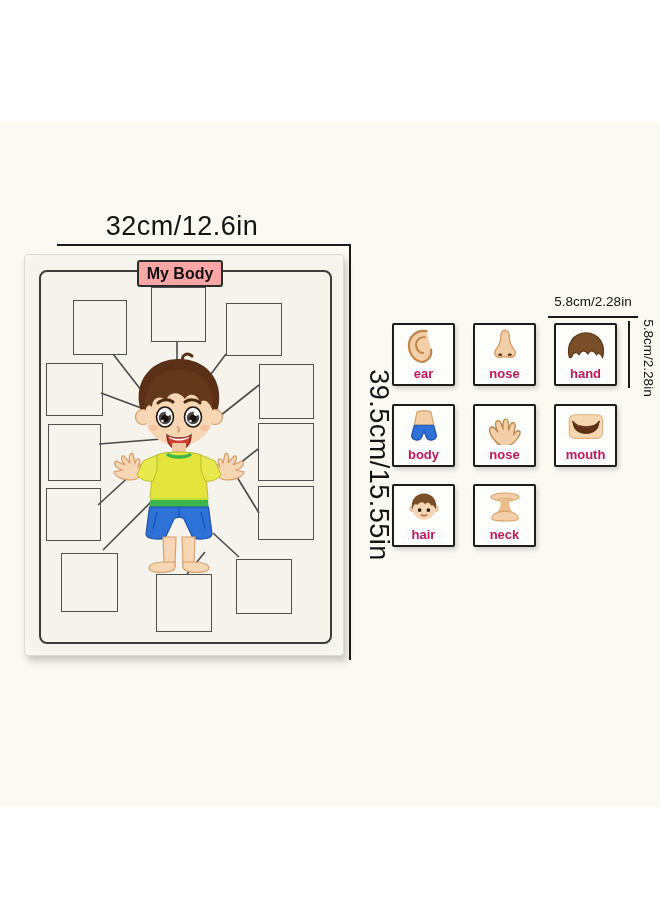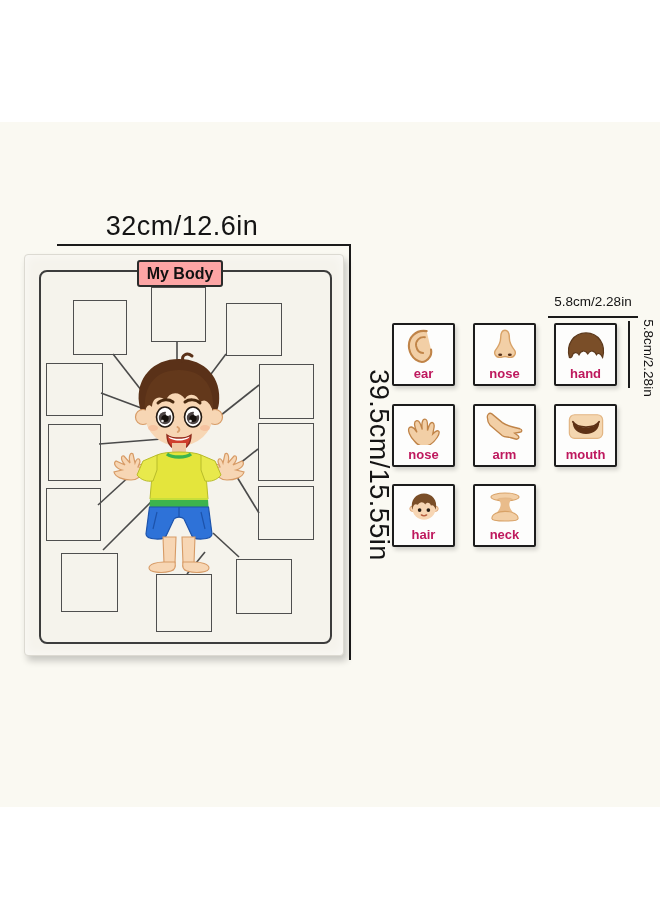--- a/index.html
+++ b/index.html
@@ -178,34 +178,35 @@
     </div>
 
 
     <div class="card">
       <svg class="icon" width="42" height="36" viewBox="0 0 48 40">
         <path d="M5 33C1 18 10 5 24 5s23 13 19 28c-2-4-5-6-7-3-2-5-7-6-10-1-3-5-8-4-10 1-2-4-7-3-8 2-1 1-2 2-3 1z" fill="#7a4e28" stroke="#5c391c" stroke-width="1.4"></path>
       </svg>
       <span class="card-label">hand</span>
     </div>
 
+    <div class="card">
+      <svg class="icon" width="42" height="36" viewBox="0 0 48 40">
+        <path d="M16 3c4-2 12-2 16 0l3 15H13z" fill="#f2cfa6" stroke="#d8a267" stroke-width="1.4"></path>
+        <path d="M13 18h22l3 11c1 4-3 6-6 6-4 0-5-2-6-5l-2-5-2 5c-1 3-2 5-6 5-3 0-7-2-6-6z" fill="#2e72d8" stroke="#1d53ab" stroke-width="1.4"></path>
+      </svg>
+      <span class="card-label">body</span>
+    </div>
 
     <div class="card">
       <svg class="icon" width="42" height="36" viewBox="0 0 48 40">
         <path d="M13 36c-5-5-8-12-6-15 2-2 4-1 6 1l3 4c-3-6-4-12-1-13 2-1 4 1 5 4l2 6c-1-7 0-12 3-12 2 0 3 3 3 7v6c2-6 3-10 6-9 2 1 2 4 1 8l-1 5c3-3 5-5 7-3 1 2 0 4-2 7-4 6-9 10-15 10-5 0-8-2-11-6z" fill="#f2cfa6" stroke="#c08448" stroke-width="1.5"></path>
       </svg>
       <span class="card-label">nose</span>
     </div>
 
-    <div class="card">
-      <svg class="icon" width="42" height="36" viewBox="0 0 48 40">
-        <path d="M4 10C3 6 6 3 9 5l12 10c4 3 8 4 12 5l8 2c3 1 3 4 0 4l-6 1 4 3c2 2 0 4-2 4l-7-2c-3-1-6 0-9-2L7 18c-2-2-3-5-3-8z" fill="#f2cfa6" stroke="#c08448" stroke-width="1.5"></path>
-      </svg>
-      <span class="card-label">arm</span>
-    </div>
 
 
     <div class="card">
       <svg class="icon" width="42" height="36" viewBox="0 0 48 40">
         <rect x="5" y="6" width="38" height="27" rx="6" fill="#f4d6b0" stroke="#e3b684" stroke-width="1.4"></rect>
         <path d="M9 14c5 8 25 8 30 0 1 8-6 14-15 14S8 22 9 14z" fill="#5e3115"></path>
         <path d="M10.5 14.5c5 6.5 22 6.5 27 0 0 3.5-6 6-13.5 6s-13.5-2.5-13.5-6z" fill="#fff"></path>
         <path d="M9 14c5 8 25 8 30 0" fill="none" stroke="#5e3115" stroke-width="2" stroke-linecap="round"></path>
       </svg>
       <span class="card-label">mouth</span>

